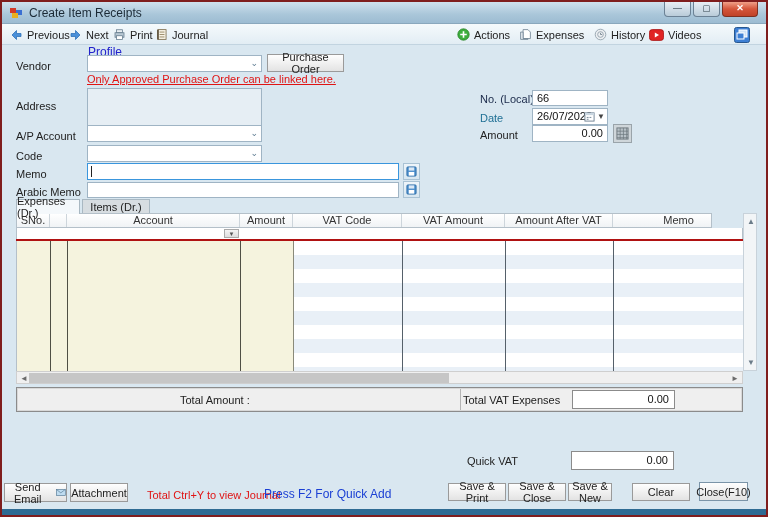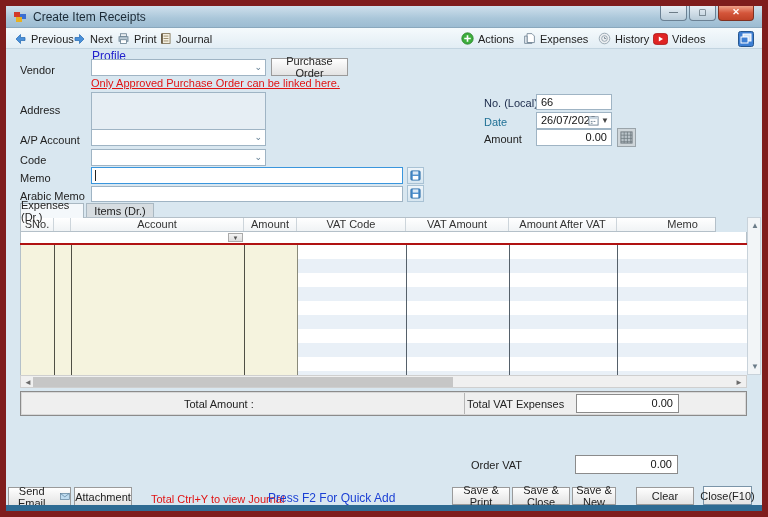--- a/index.html
+++ b/index.html
@@ -1,18 +1,18 @@
 <!DOCTYPE html>
 <html><head>
 <meta charset="utf-8">
 <style>
   * { margin:0; padding:0; box-sizing:border-box; }
   html,body { width:768px; height:517px; font-family:"Liberation Sans", sans-serif; }
   .window { position:relative; width:768px; height:517px; background:#d9e7f0;
-            border:6px solid #7f1d1d; overflow:hidden; }
+            border:2px solid #7f1d1d; overflow:hidden; }
   
   .titlebar { position:absolute; left:0; top:0; width:100%; height:22px;
               background:linear-gradient(#cfe0ec, #a9c6d9 60%, #9dbcd2);
               border-bottom:1px solid #8aa8bd; }
   .title-icon { position:absolute; left:7px; top:4px; width:14px; height:14px; }
   .title-text { position:absolute; left:27px; top:4px; font-size:12px; color:#1b2a36; }
   .win-controls { position:absolute; right:8px; top:0; display:flex; }
   .win-btn { width:27px; height:15px; border:1px solid #6b8194; border-top:none;
              border-radius:0 0 4px 4px; background:linear-gradient(#e8eff5,#b9ccd9);
              color:#33454f; font-size:9px; line-height:13px; text-align:center; margin-left:2px;}
@@ -272,21 +272,21 @@
     <div class="scroll-arrow" style="right:3px; top:1px">►</div>
   </div>
 
   <div class="totals-bar">
     <div class="totals-div"></div>
     <span class="tot-lbl" style="left:163px; top:6px">Total Amount :</span>
     <span class="tot-lbl" style="left:446px; top:6px">Total VAT Expenses</span>
     <div class="val-box" style="left:555px; top:2px; width:103px; height:19px">0.00</div>
   </div>
 
-  <span class="lbl" style="left:465px; top:453px">Order VAT</span>
+  <span class="lbl" style="left:465px; top:453px">Quick VAT</span>
   <div class="val-box" style="left:569px; top:449px; width:103px; height:19px">0.00</div>
 
   <div class="btn" style="left:2px; top:481px; width:63px; height:19px; gap:6px">
     <span>Send Email</span>
     <svg width="12" height="9" viewBox="0 0 14 10">
         <rect x="0.5" y="0.5" width="13" height="9" fill="#bfdcf0" stroke="#5c7f99"></rect>
         <path d="M0.5 0.5 7 5.5l6.5-5" fill="none" stroke="#5c7f99"></path>
       </svg>
   </div>
   <div class="btn" style="left:68px; top:481px; width:58px; height:19px">Attachment</div>

